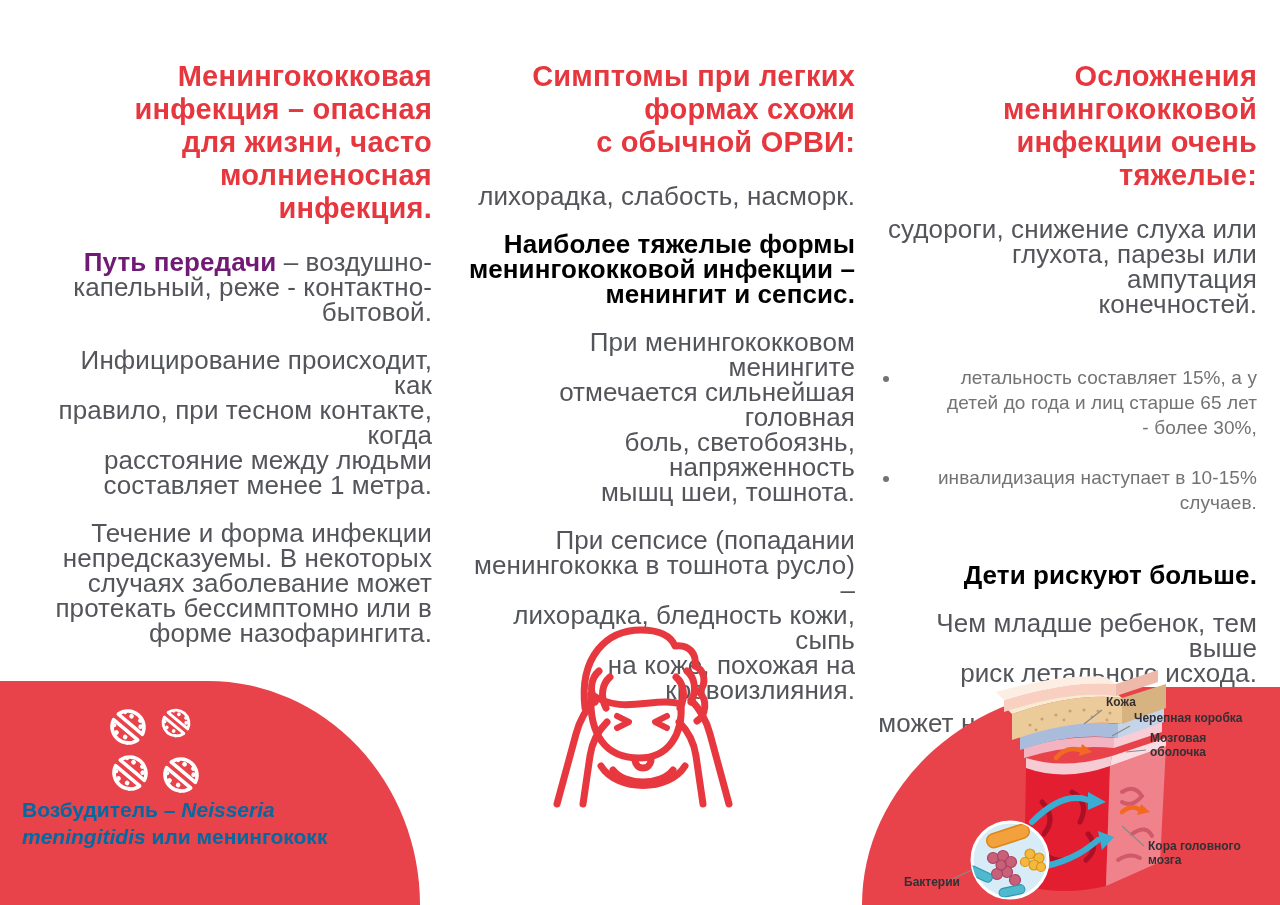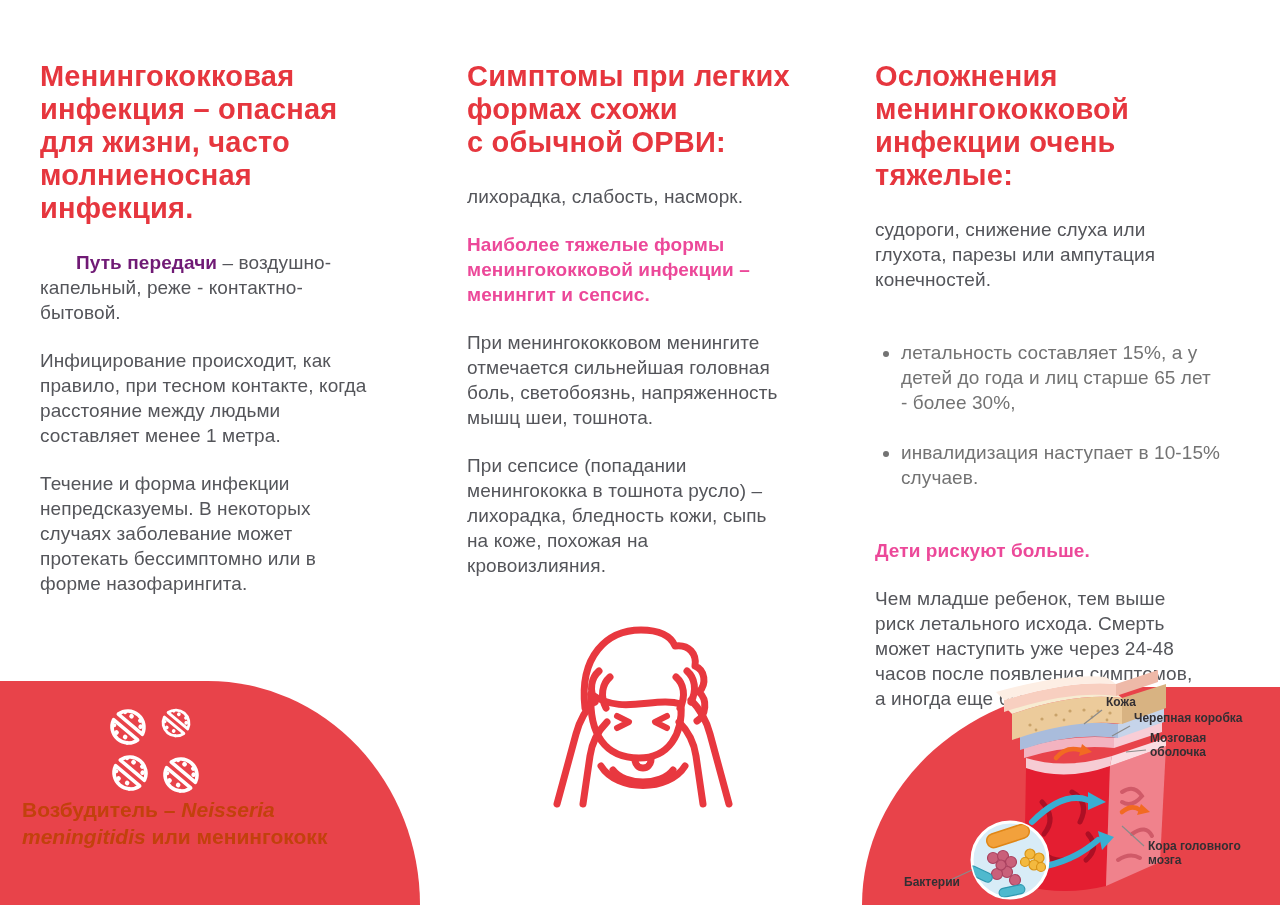--- a/index.html
+++ b/index.html
@@ -1,52 +1,52 @@
 <!DOCTYPE html>
 <html><head>
 <meta charset="utf-8">
 <style>
   html,body{margin:0;padding:0;}
   body{
     width:1280px;height:905px;position:relative;overflow:hidden;
     background:#ffffff;
     font-family:"Liberation Sans",sans-serif;
   }
-  .column{position:absolute;top:54px;}
+  .column{position:absolute;top:54px;text-align:right;}
   #col1{left:40px;width:392px;}
   #col2{left:467px;width:388px;}
   #col3{left:875px;width:382px;}
   .head{
     font-size:29px;line-height:33px;font-weight:700;color:#e6363e;
     margin:6px 0 25px 0;white-space:pre-line;letter-spacing:.2px;
   }
   .body{
-    font-size:19px;line-height:25px;color:#54555a;margin:0 0 23px 0;
+    font-size:26px;line-height:25px;color:#54555a;margin:0 0 23px 0;
     white-space:pre-line;letter-spacing:.1px;
   }
   .lead{color:#701a75;font-weight:700;margin-left:36px;}
-  .redbold{color:#ec4899;font-weight:700;}
+  .redbold{color:#000000;font-weight:700;}
   .septic{margin-bottom:0;}
   ul.bullets{
     margin:0 0 23px 0;padding:0 0 0 26px;color:#737373;
     font-size:19px;line-height:25px;white-space:pre-line;letter-spacing:.1px;
   }
   ul.bullets li{margin:0;}
   
   .shape-left{
     position:absolute;left:0;top:681px;width:420px;height:224px;
     background:#e8434a;border-top-right-radius:212px 224px;
   }
   .shape-right{
     position:absolute;left:862px;top:687px;width:418px;height:218px;
     background:#e8434a;border-top-left-radius:242px 218px;
   }
   .pathogen{
     position:absolute;left:22px;top:796px;width:356px;
-    color:#c2410c;font-weight:700;font-size:21px;line-height:27px;
+    color:#0369a1;font-weight:700;font-size:21px;line-height:27px;
   }
   .pathogen .lat{font-style:italic;}
   .bacteria-svg{position:absolute;left:100px;top:698px;}
   .headache-svg{position:absolute;left:543px;top:616px;}
   .diagram-svg{position:absolute;left:860px;top:670px;}
   .diag-label{font-size:12px;font-weight:700;fill:#332f33;}
 </style>
 </head>
 <body>
 

